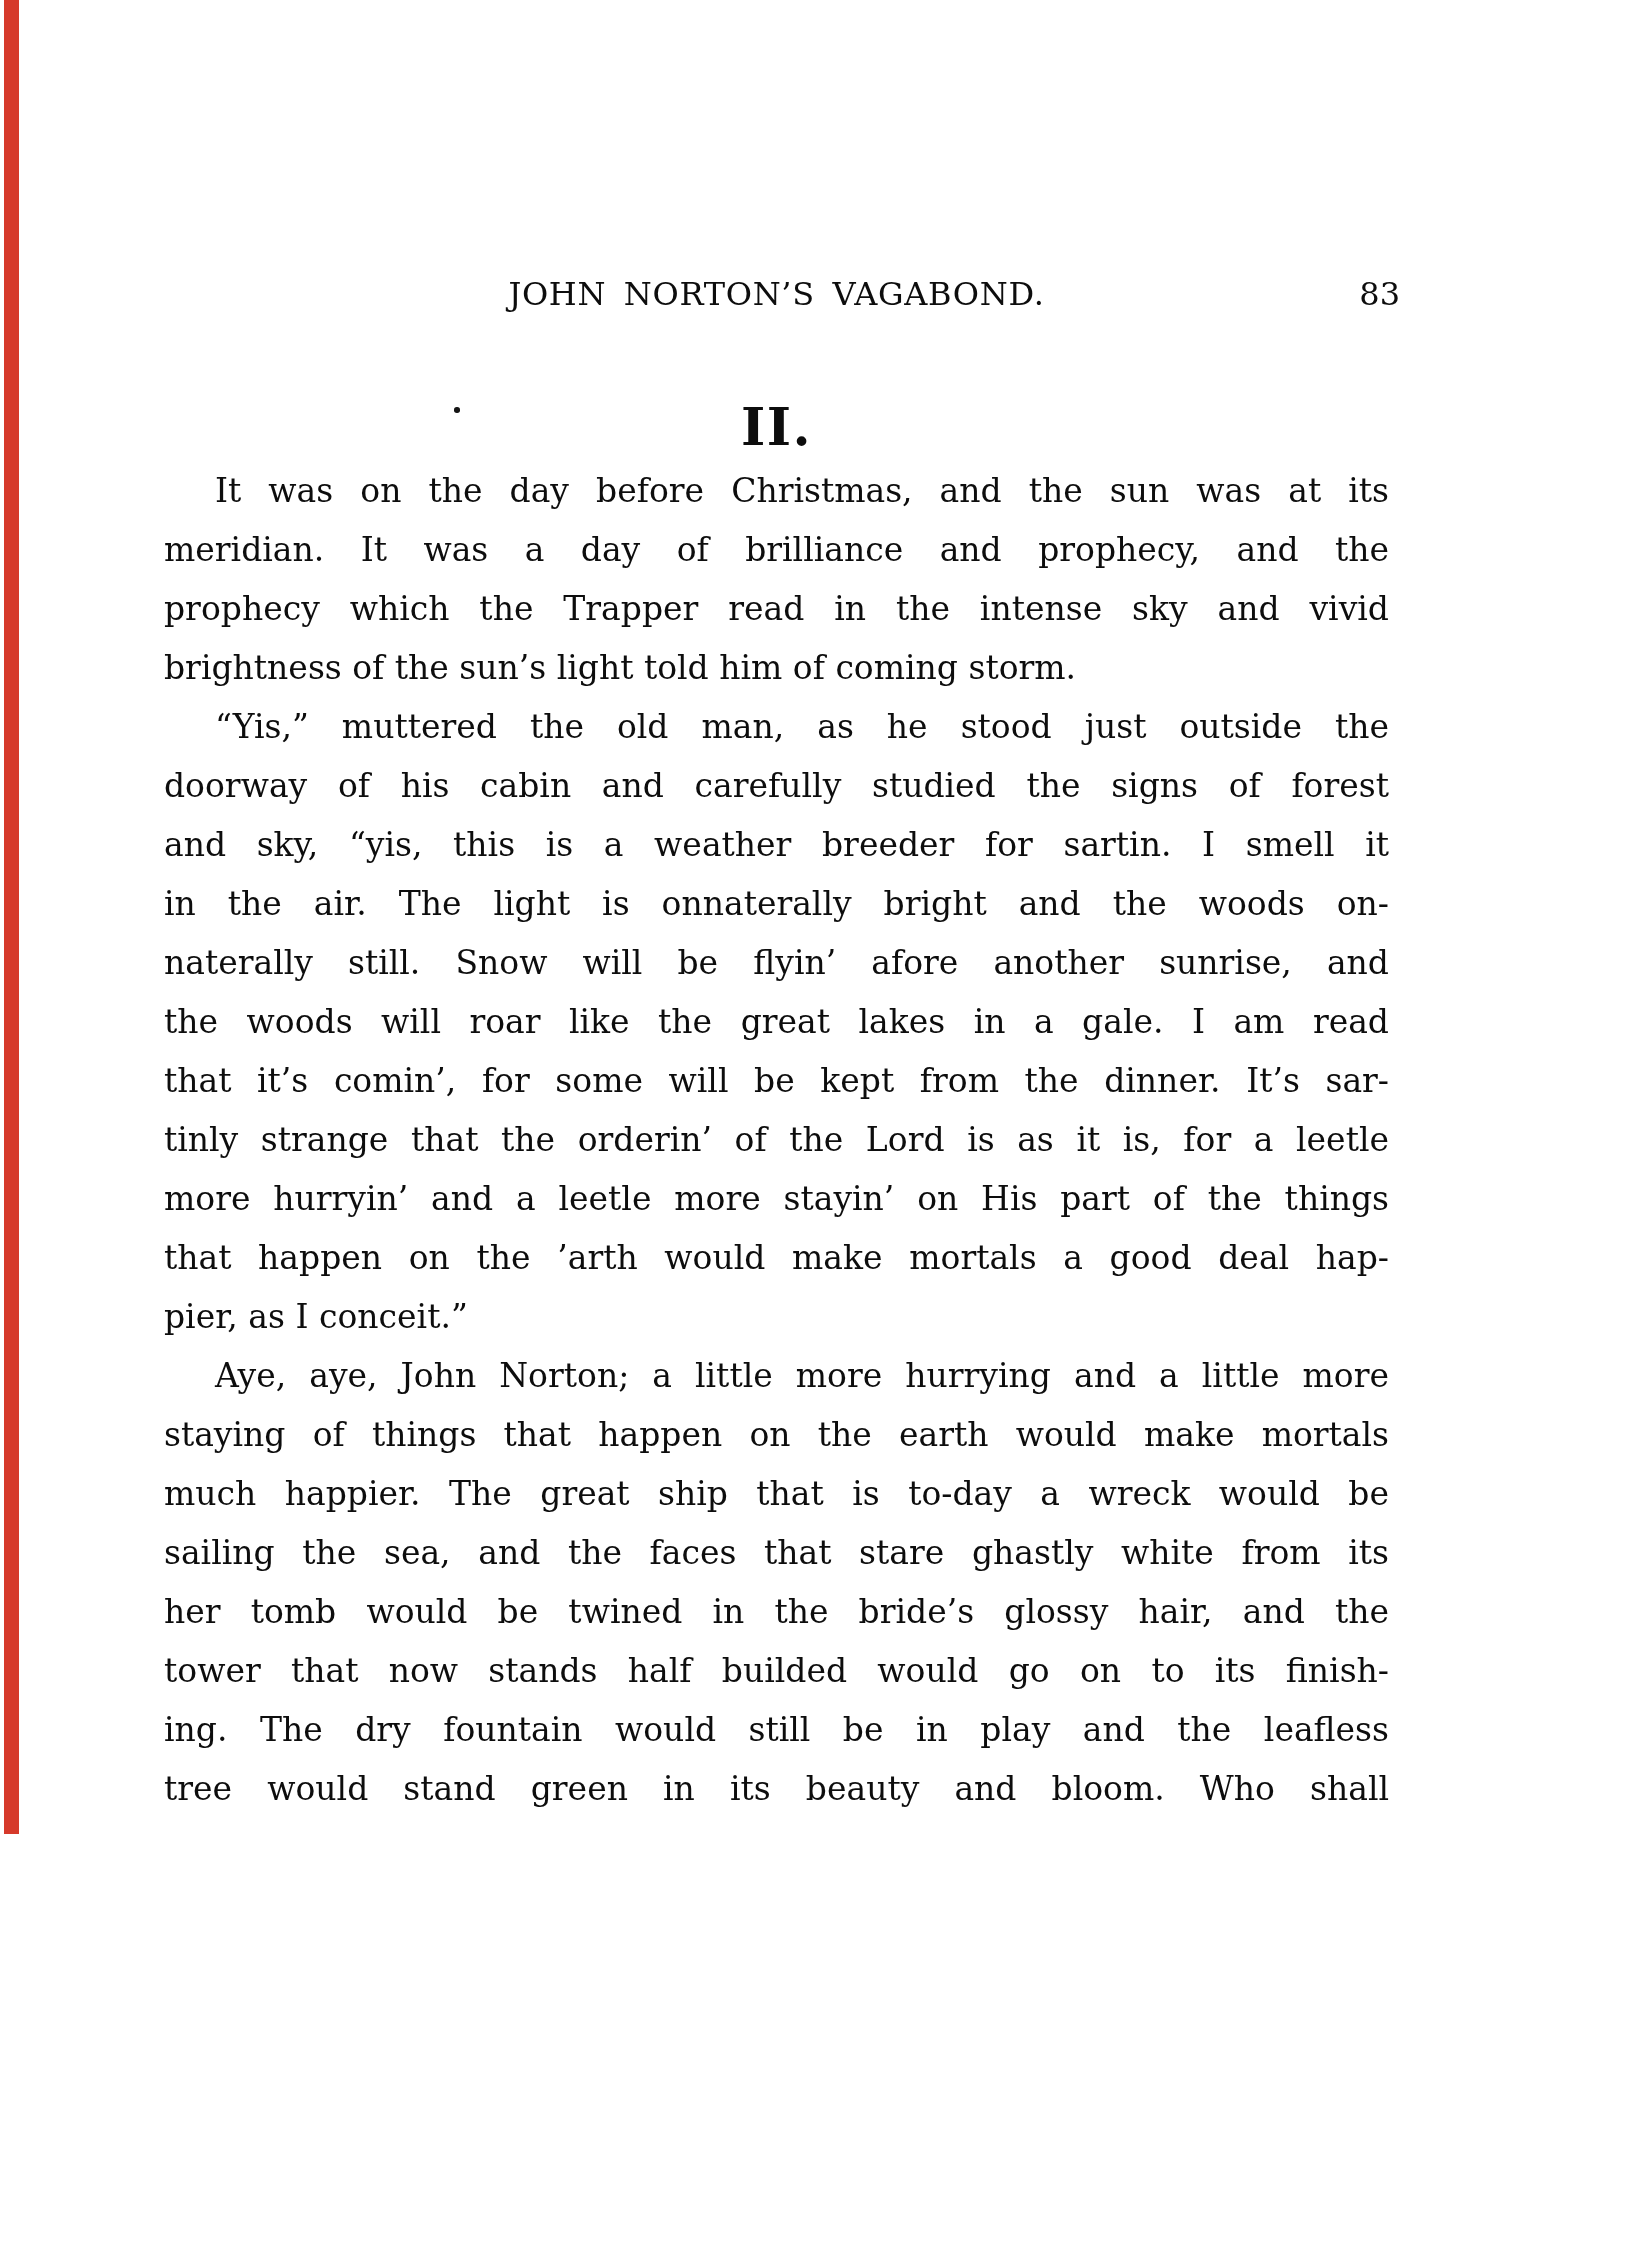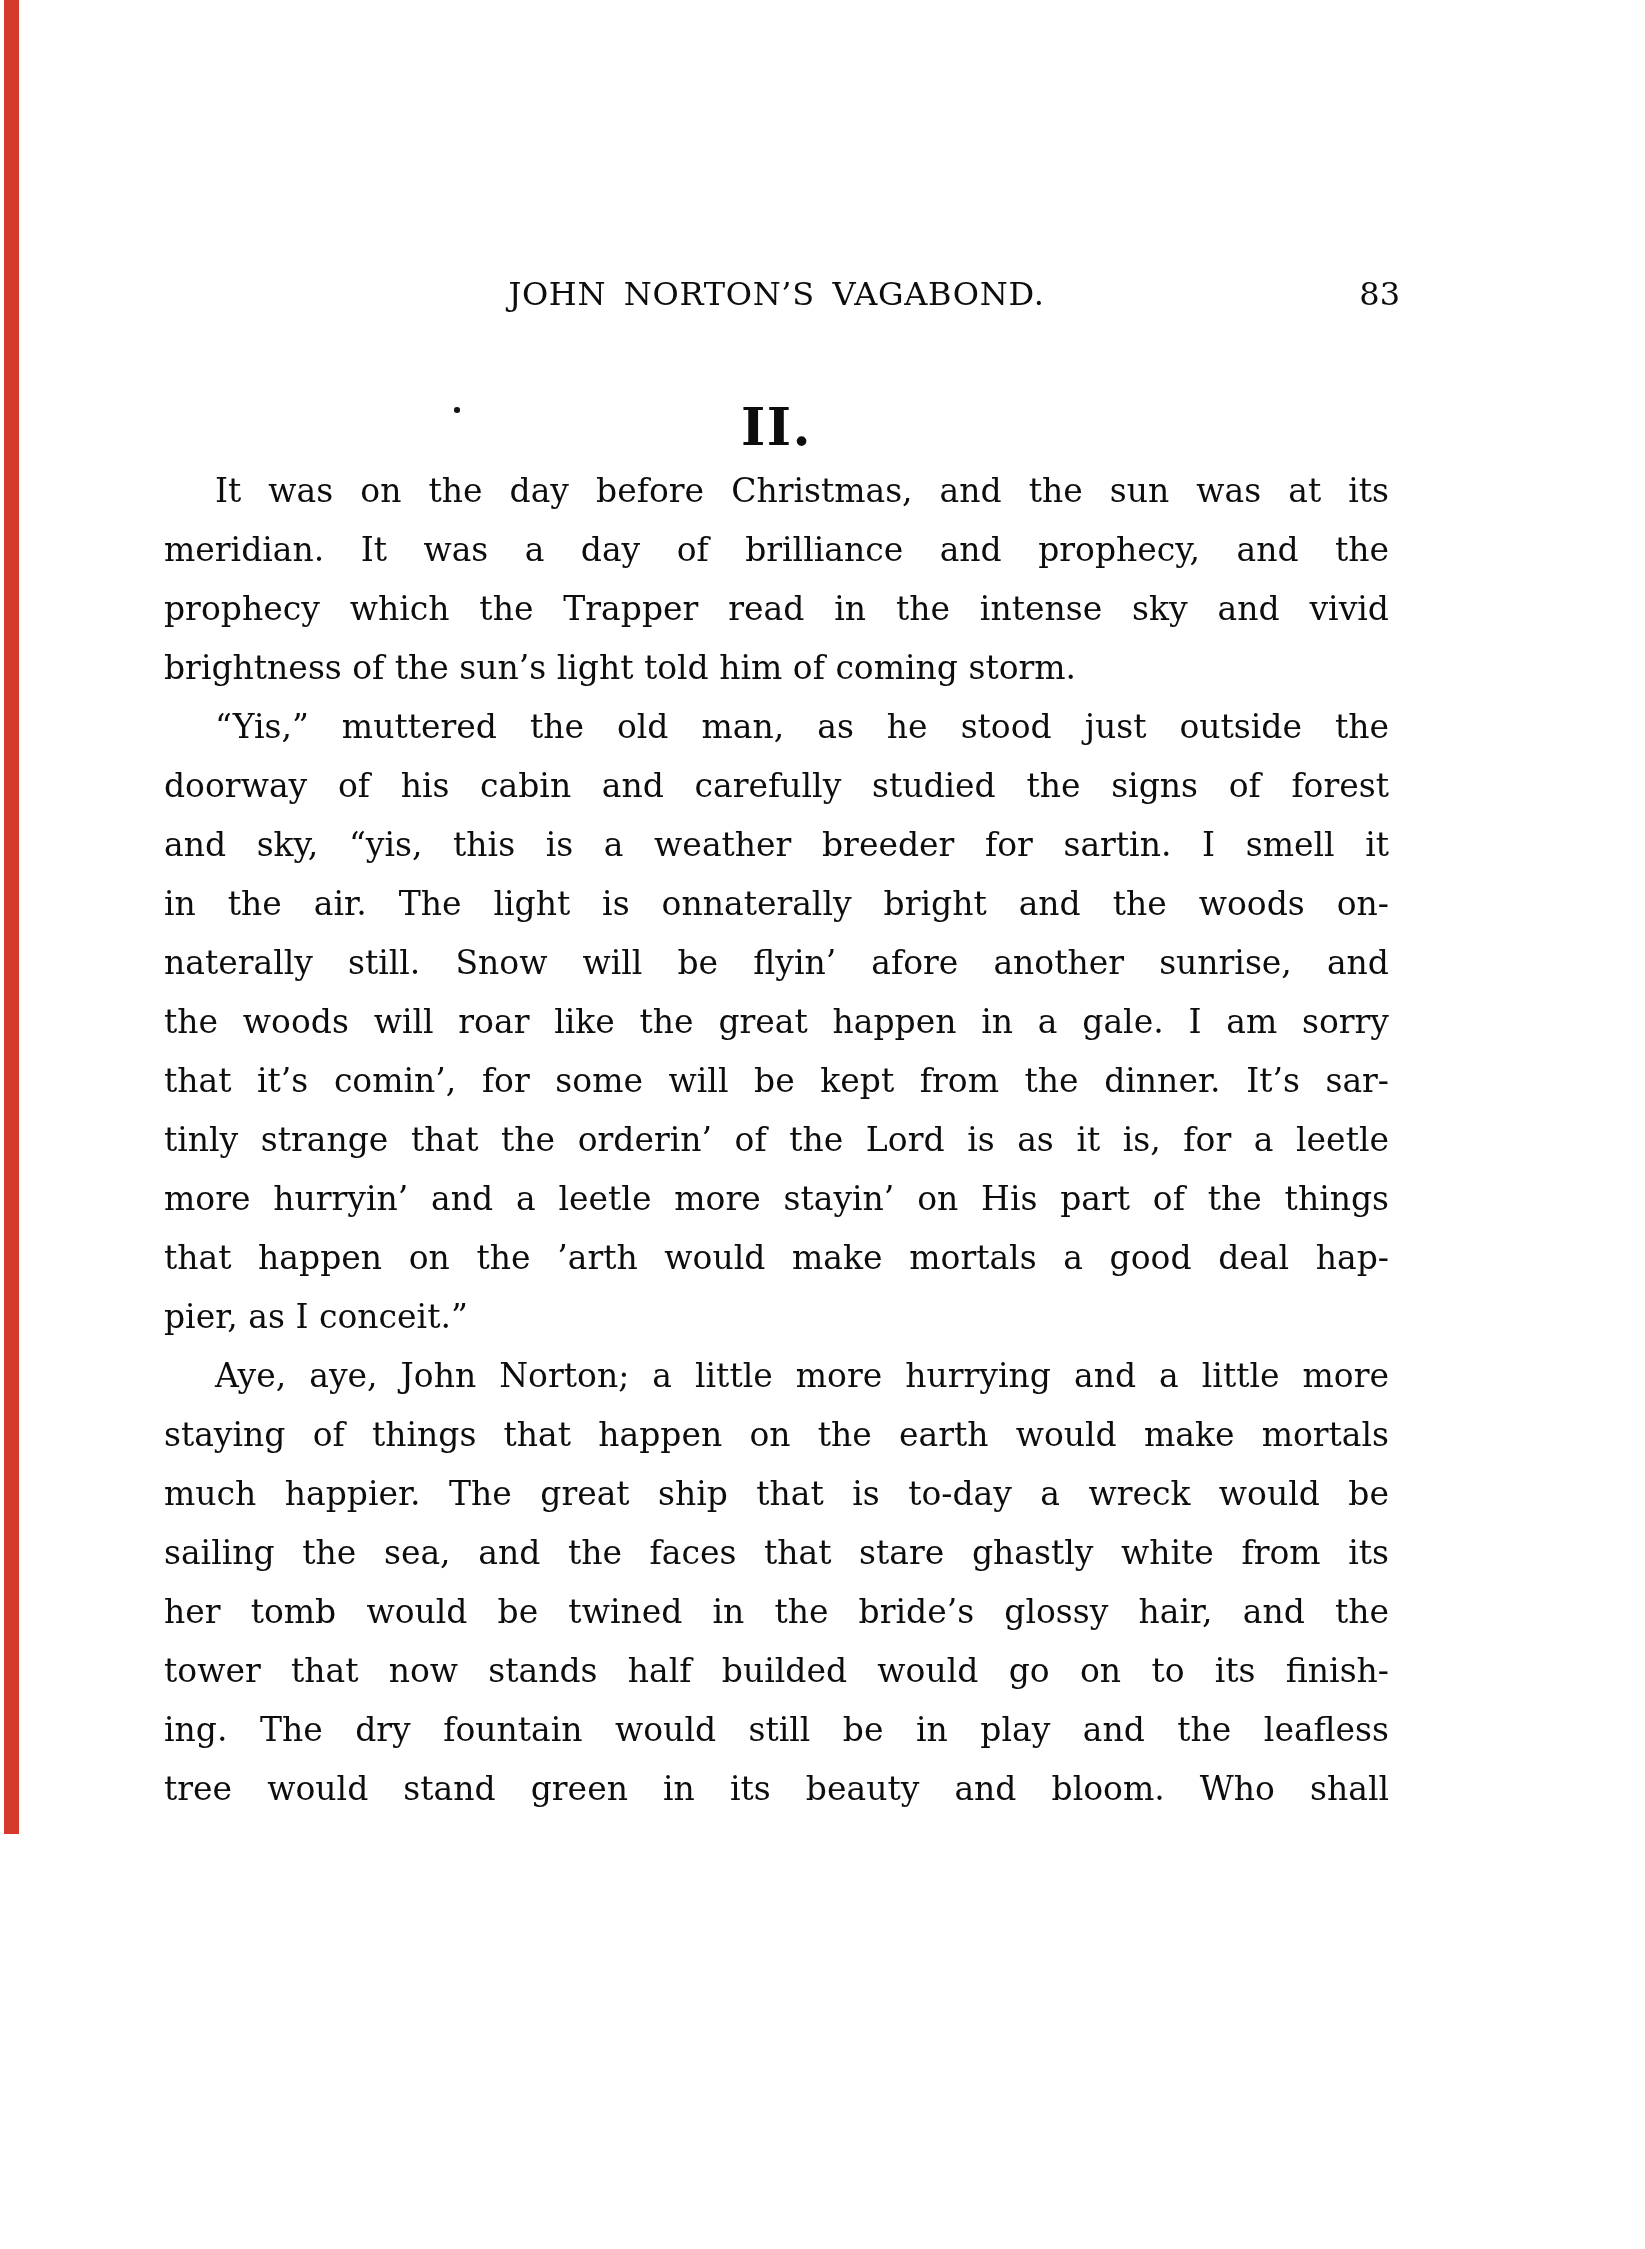--- a/index.html
+++ b/index.html
@@ -91,21 +91,21 @@
         <div class="line">meridian. It was a day of brilliance and prophecy, and the</div>
         <div class="line">prophecy which the Trapper read in the intense sky and vivid</div>
         <div class="line last">brightness of the sun’s light told him of coming storm.</div>
       </div>
       <div class="para">
         <div class="line indent">“Yis,” muttered the old man, as he stood just outside the</div>
         <div class="line">doorway of his cabin and carefully studied the signs of forest</div>
         <div class="line">and sky, “yis, this is a weather breeder for sartin. I smell it</div>
         <div class="line">in the air. The light is onnaterally bright and the woods on-</div>
         <div class="line">naterally still. Snow will be flyin’ afore another sunrise, and</div>
-        <div class="line">the woods will roar like the great happen in a gale. I am sorry</div>
+        <div class="line">the woods will roar like the great lakes in a gale. I am read</div>
         <div class="line">that it’s comin’, for some will be kept from the dinner. It’s sar-</div>
         <div class="line">tinly strange that the orderin’ of the Lord is as it is, for a leetle</div>
         <div class="line">more hurryin’ and a leetle more stayin’ on His part of the things</div>
         <div class="line">that happen on the ’arth would make mortals a good deal hap-</div>
         <div class="line last">pier, as I conceit.”</div>
       </div>
       <div class="para">
         <div class="line indent">Aye, aye, John Norton; a little more hurrying and a little more</div>
         <div class="line">staying of things that happen on the earth would make mortals</div>
         <div class="line">much happier. The great ship that is to-day a wreck would be</div>

